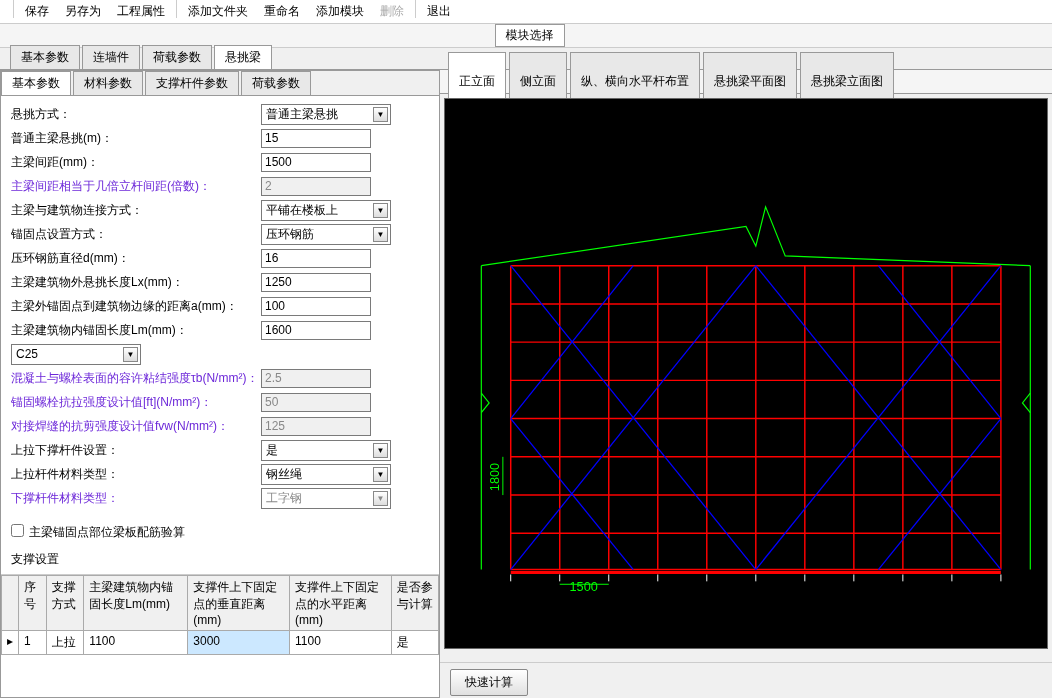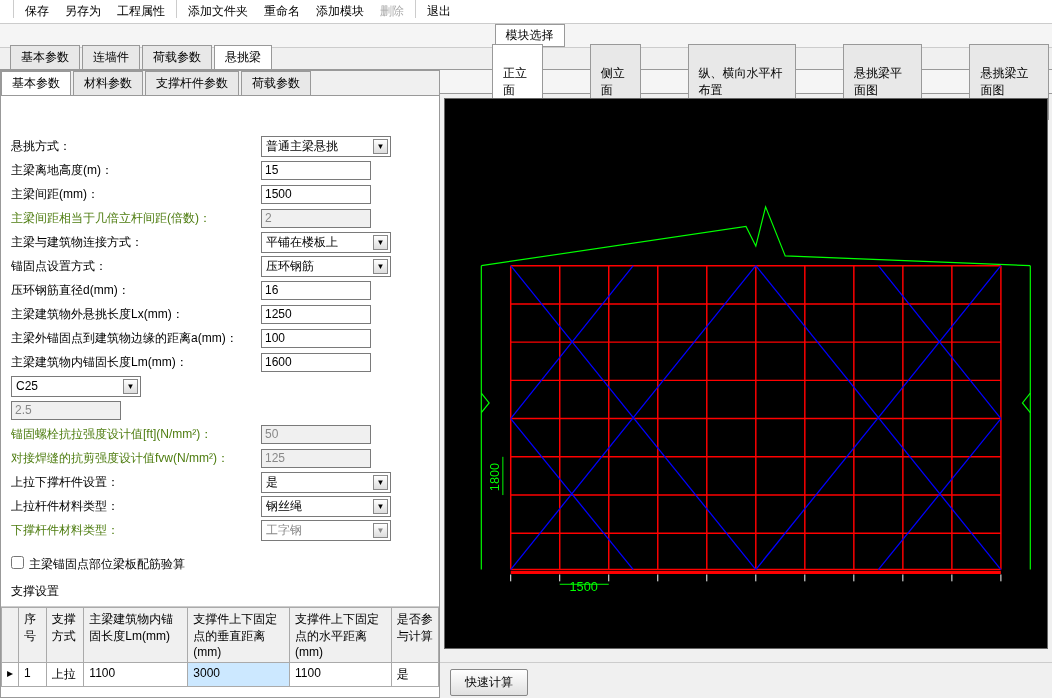--- a/index.html
+++ b/index.html
@@ -17,44 +17,44 @@
 .tab.active { background: #fff; }
 
 .main-container { display: flex; height: calc(698px - 70px); }
 
 .left-panel { width: 440px; background: #fff; border: 1px solid #999; display: flex; flex-direction: column; overflow: hidden; }
 
 .subtabs { display: flex; border-bottom: 1px solid #999; background: #f0f0f0; }
 .subtab { background: #e8e8e8; border: 1px solid #999; border-bottom: none; padding: 3px 10px; margin-right: 2px; font-size: 12px; cursor: pointer; }
 .subtab.active { background: #fff; }
 
-.form-area { padding: 8px 10px; flex: 0 0 auto; margin-top: 32px; }
+.form-area { padding: 8px 10px; flex: 0 0 auto; }
 .form-row { display: flex; align-items: center; margin-bottom: 4px; height: 20px; }
 .form-label { width: 250px; font-size: 12px; }
-.form-label.disabled { color: #4d7c0f; }
+.form-label.disabled { color: #6d28d9; }
 .form-input { width: 110px; height: 19px; border: 1px solid #7a7a7a; padding: 1px 3px; font-size: 12px; background: #fff; }
 .form-input:disabled { background: #f0f0f0; color: #888; }
 .form-select { width: 130px; height: 21px; border: 1px solid #7a7a7a; font-size: 12px; background: #fff; display: flex; align-items: center; justify-content: space-between; padding: 0 2px 0 4px; }
 .form-select .arrow { width: 15px; height: 15px; background: linear-gradient(#fff,#ddd); border: 1px solid #888; display: flex; align-items: center; justify-content: center; font-size: 8px; }
 
 .checkbox-row { display: flex; align-items: flex-start; padding: 4px 10px; }
 .checkbox-row input { margin-right: 5px; }
 
 .section-header { padding: 6px 10px; font-size: 12px; }
 
 .table-container { flex: 1; overflow: auto; border-top: 1px solid #ccc; }
 table { border-collapse: collapse; width: 100%; font-size: 12px; }
 th, td { border: 1px solid #aaa; padding: 3px 5px; text-align: left; vertical-align: top; }
 th { background: #f0f0f0; font-weight: normal; }
 td.sel { background: #cce8ff; }
 .row-indicator { width: 15px; text-align: center; }
 
 .right-panel { flex: 1; display: flex; flex-direction: column; background: #f0f0f0; }
 .view-tabs { height: 24px; display: flex; align-items: center; padding-left: 8px; border-bottom: 1px solid #999; background: #f5f5f5; }
-.view-tab { background: #e8e8e8; border: 1px solid #999; padding: 20px 10px; margin-right: 3px; font-size: 12px; cursor: pointer; margin-left: 44px; }
+.view-tab { background: #e8e8e8; border: 1px solid #999; padding: 20px 10px; margin-right: 3px; font-size: 12px; cursor: pointer; }
 .view-tab.active { background: #fff; border-bottom-color: #fff; }
 
 .drawing-area { flex: 1; background: #000; position: relative; overflow: hidden; margin: 4px; border: 1px solid #666; }
 .drawing-area svg { width: 100%; height: 100%; }
 
 .bottom-bar { height: 36px; padding: 6px 10px; background: #f0f0f0; border-top: 1px solid #ccc; margin-top: 9px; }
 .calc-btn { background: linear-gradient(#fff,#e0e0e0); border: 1px solid #888; padding: 4px 14px; font-size: 12px; cursor: pointer; border-radius: 2px; }
 </style>
 </head>
 <body>
@@ -95,21 +95,21 @@
 
     <div class="form-area">
       <div class="form-row">
           <div class="form-label">悬挑方式：</div>
           <div class="form-select">
             <span>普通主梁悬挑</span>
             <span class="arrow">▼</span>
           </div>
         </div>
       <div class="form-row">
-          <div class="form-label">主梁离地高度(m)：</div>
+          <div class="form-label">普通主梁悬挑(m)：</div>
           <input class="form-input" value="15" style="">
         </div>
       <div class="form-row">
           <div class="form-label">主梁间距(mm)：</div>
           <input class="form-input" value="1500" style="">
         </div>
       <div class="form-row">
           <div class="form-label disabled">主梁间距相当于几倍立杆间距(倍数)：</div>
           <input class="form-input" disabled="" value="2" style="">
         </div>
@@ -143,20 +143,21 @@
           <div class="form-label">主梁建筑物内锚固长度Lm(mm)：</div>
           <input class="form-input" value="1600" style="">
         </div>
       <div class="form-row">
           <div class="form-select">
             <span>C25</span>
             <span class="arrow">▼</span>
           </div>
         </div>
       <div class="form-row">
+          <div class="form-label disabled">混凝土与螺栓表面的容许粘结强度τb(N/mm²)：</div>
           <input class="form-input" disabled="" value="2.5" style="">
         </div>
       <div class="form-row">
           <div class="form-label disabled">锚固螺栓抗拉强度设计值[ft](N/mm²)：</div>
           <input class="form-input" disabled="" value="50" style="">
         </div>
       <div class="form-row">
           <div class="form-label disabled">对接焊缝的抗剪强度设计值fvw(N/mm²)：</div>
           <input class="form-input" disabled="" value="125" style="">
         </div>

